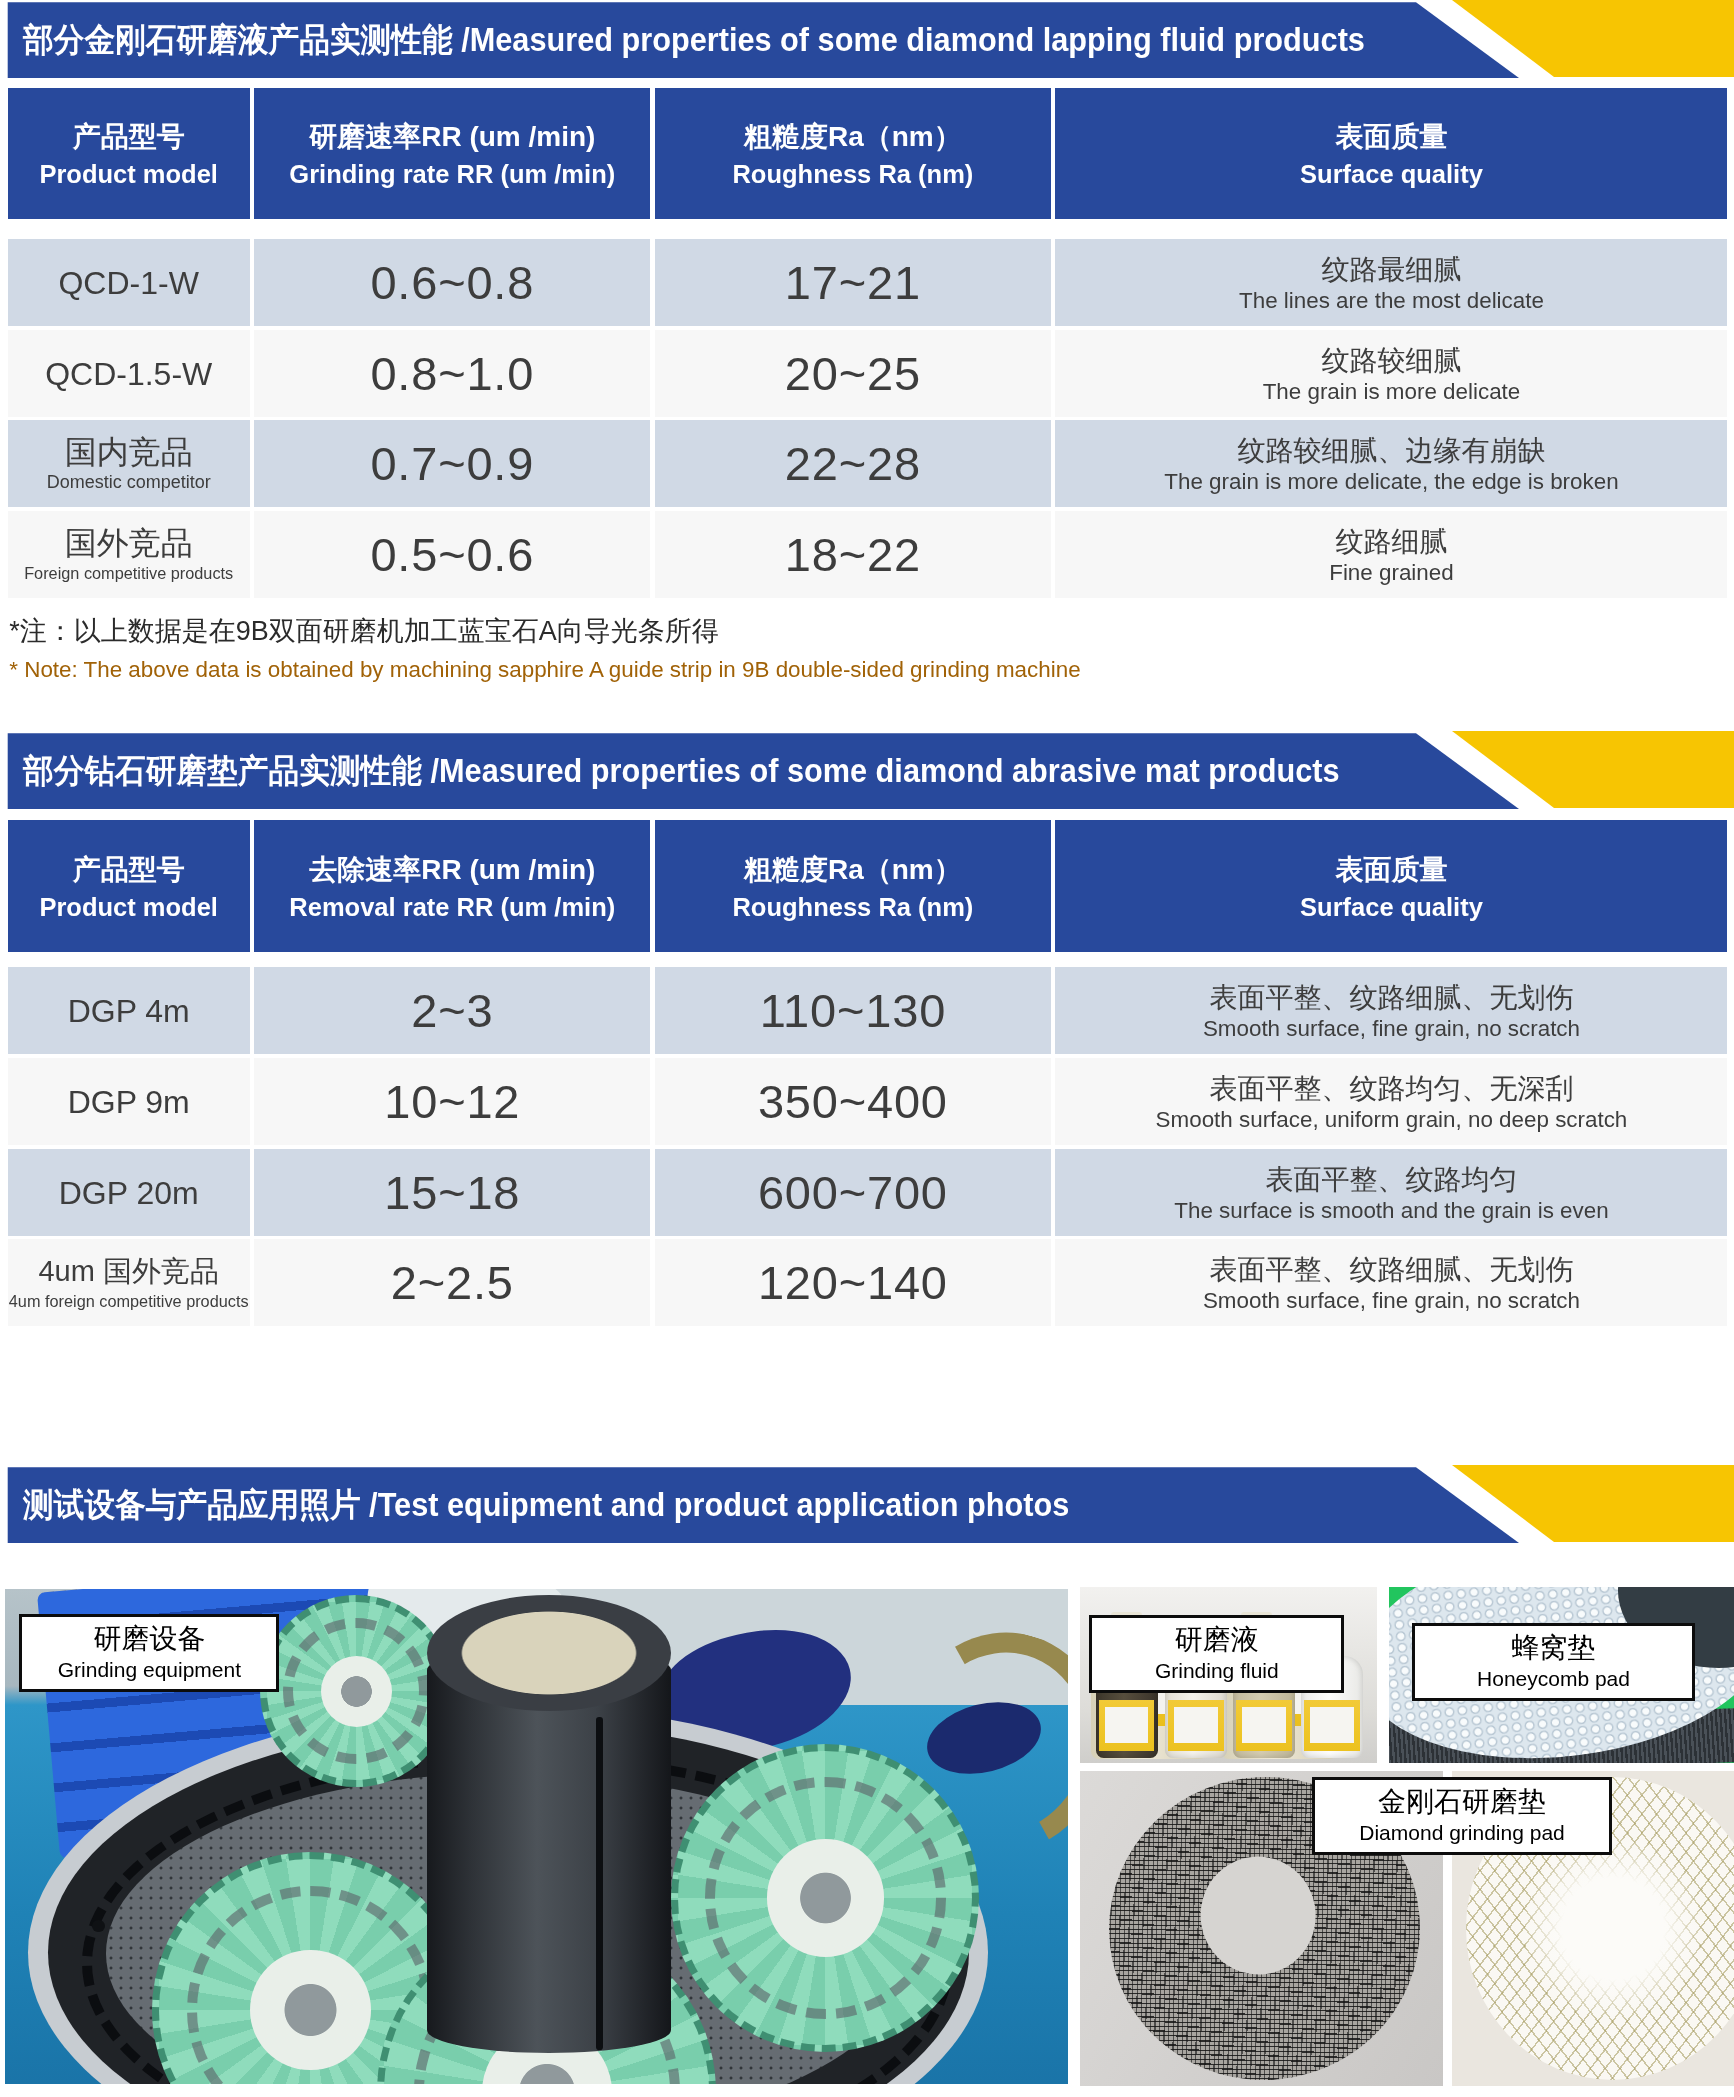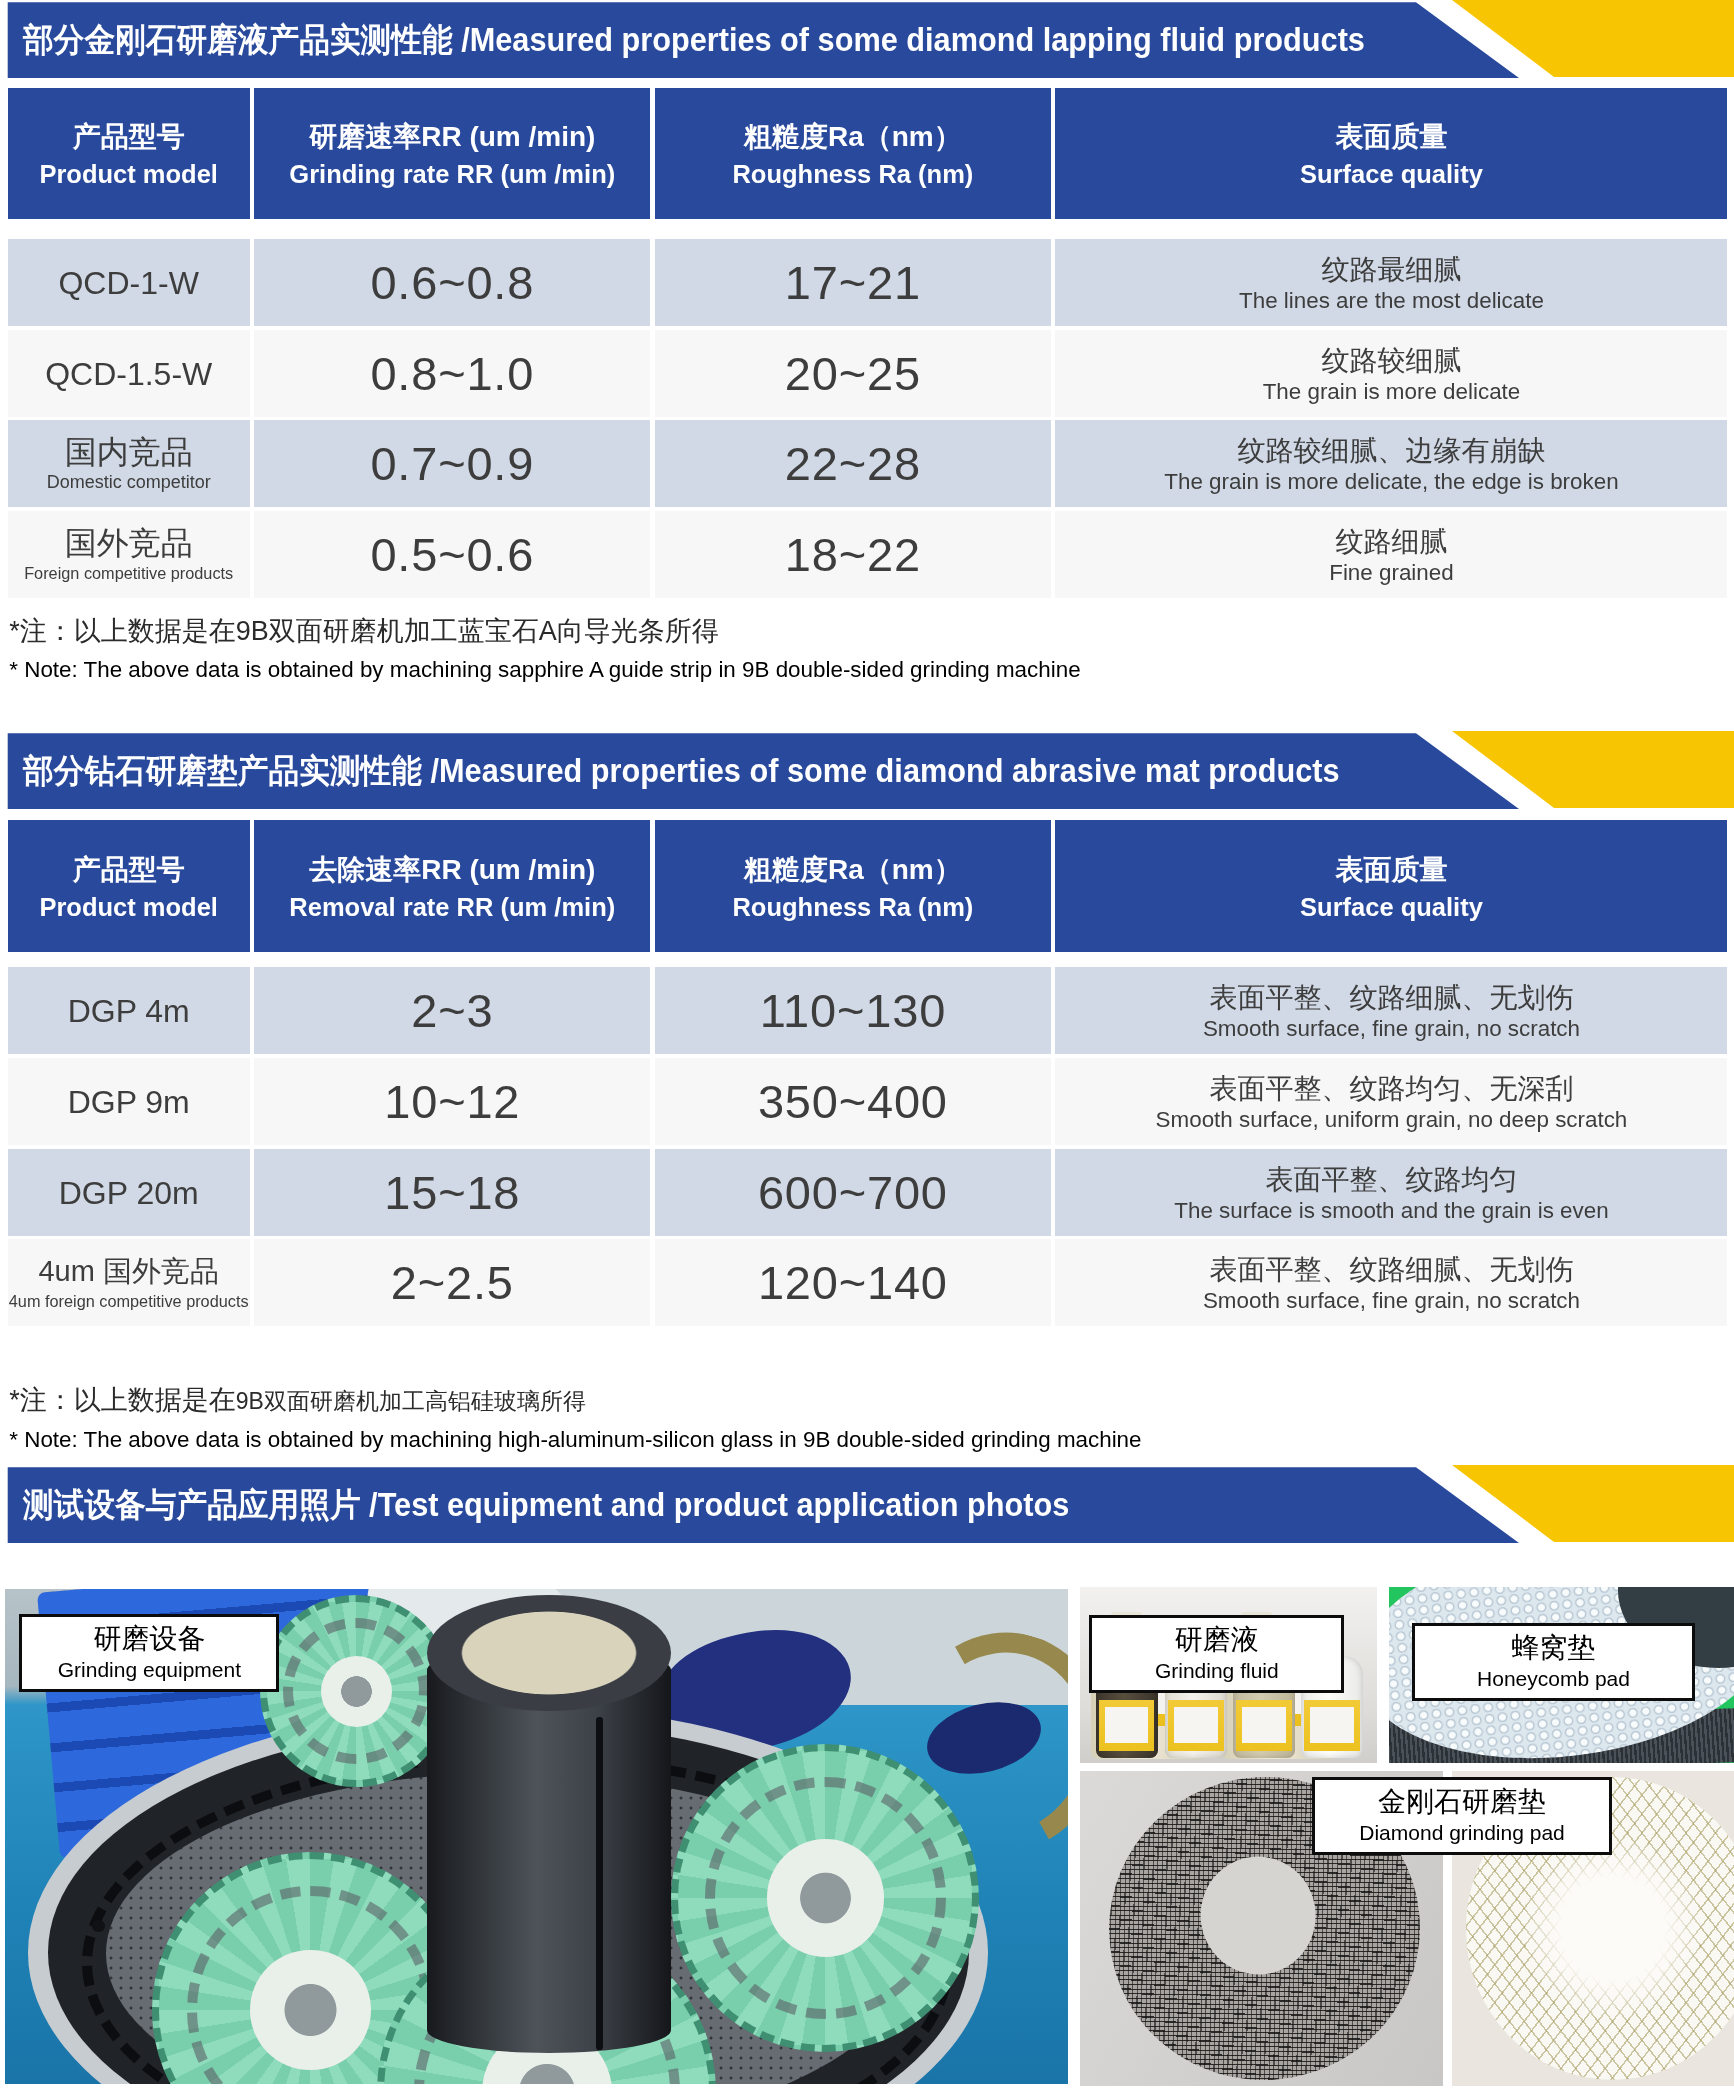--- a/index.html
+++ b/index.html
@@ -34,21 +34,21 @@
   .mzh{font-size:32px;line-height:36px;}
   .msub{font-size:18px;line-height:21.7px;margin-top:2.3px;}
   .qzh{font-size:28px;line-height:35px;}
   .qen{font-size:22.4px;line-height:27px;}
 
   
   .note{position:absolute;left:9.3px;color:#2b2b2b;}
   .n1{top:613px;} .n2{top:1382px;}
   .note-zh{font-size:27px;line-height:36px;}
   .note-zh .small{font-size:23px;}
-  .note-en{font-size:22.4px;line-height:29px;margin-top:6.2px;color:#000000;}
+  .note-en{font-size:22.4px;line-height:29px;margin-top:6.2px;color:#a16207;}
 
   
   .plabel{position:absolute;background:#fff;border:3.1px solid #0c0c0c;text-align:center;
           padding:3.1px 14px 6.2px;z-index:40;}
   .plzh{font-size:28px;line-height:37px;color:#000;}
   .plen{font-size:21px;line-height:25.5px;color:#000;}
 
   
   .photo{position:absolute;overflow:hidden;}
 
@@ -287,26 +287,20 @@
       <div class="msub" style="font-size:16.3px">4um foreign competitive products</div>
     </div>
     <div class="cell val">2~2.5</div>
     <div class="cell val">120~140</div>
     <div class="cell">
       <div class="qzh">表面平整、纹路细腻、无划伤</div>
       <div class="qen">Smooth surface, fine grain, no scratch</div>
     </div>
   </div>
 
-  <div class="note n2">
-    <div class="note-zh">
-      <span>*注：以上数据是在</span><span class="small">9B双面研磨机加工高铝硅玻璃所得</span>
-    </div>
-    <div class="note-en">* Note: The above data is obtained by machining high-aluminum-silicon glass in 9B double-sided grinding machine</div>
-  </div>
 
   <div class="banner b3">
     <div class="b-blue"></div>
     <div class="b-yellow"></div>
     <div class="b-text">测试设备与产品应用照片 /Test equipment and product application photos</div>
   </div>
 
   <div class="photo p-machine">
     <div class="wall-right"></div>
     <div class="crate"></div>

